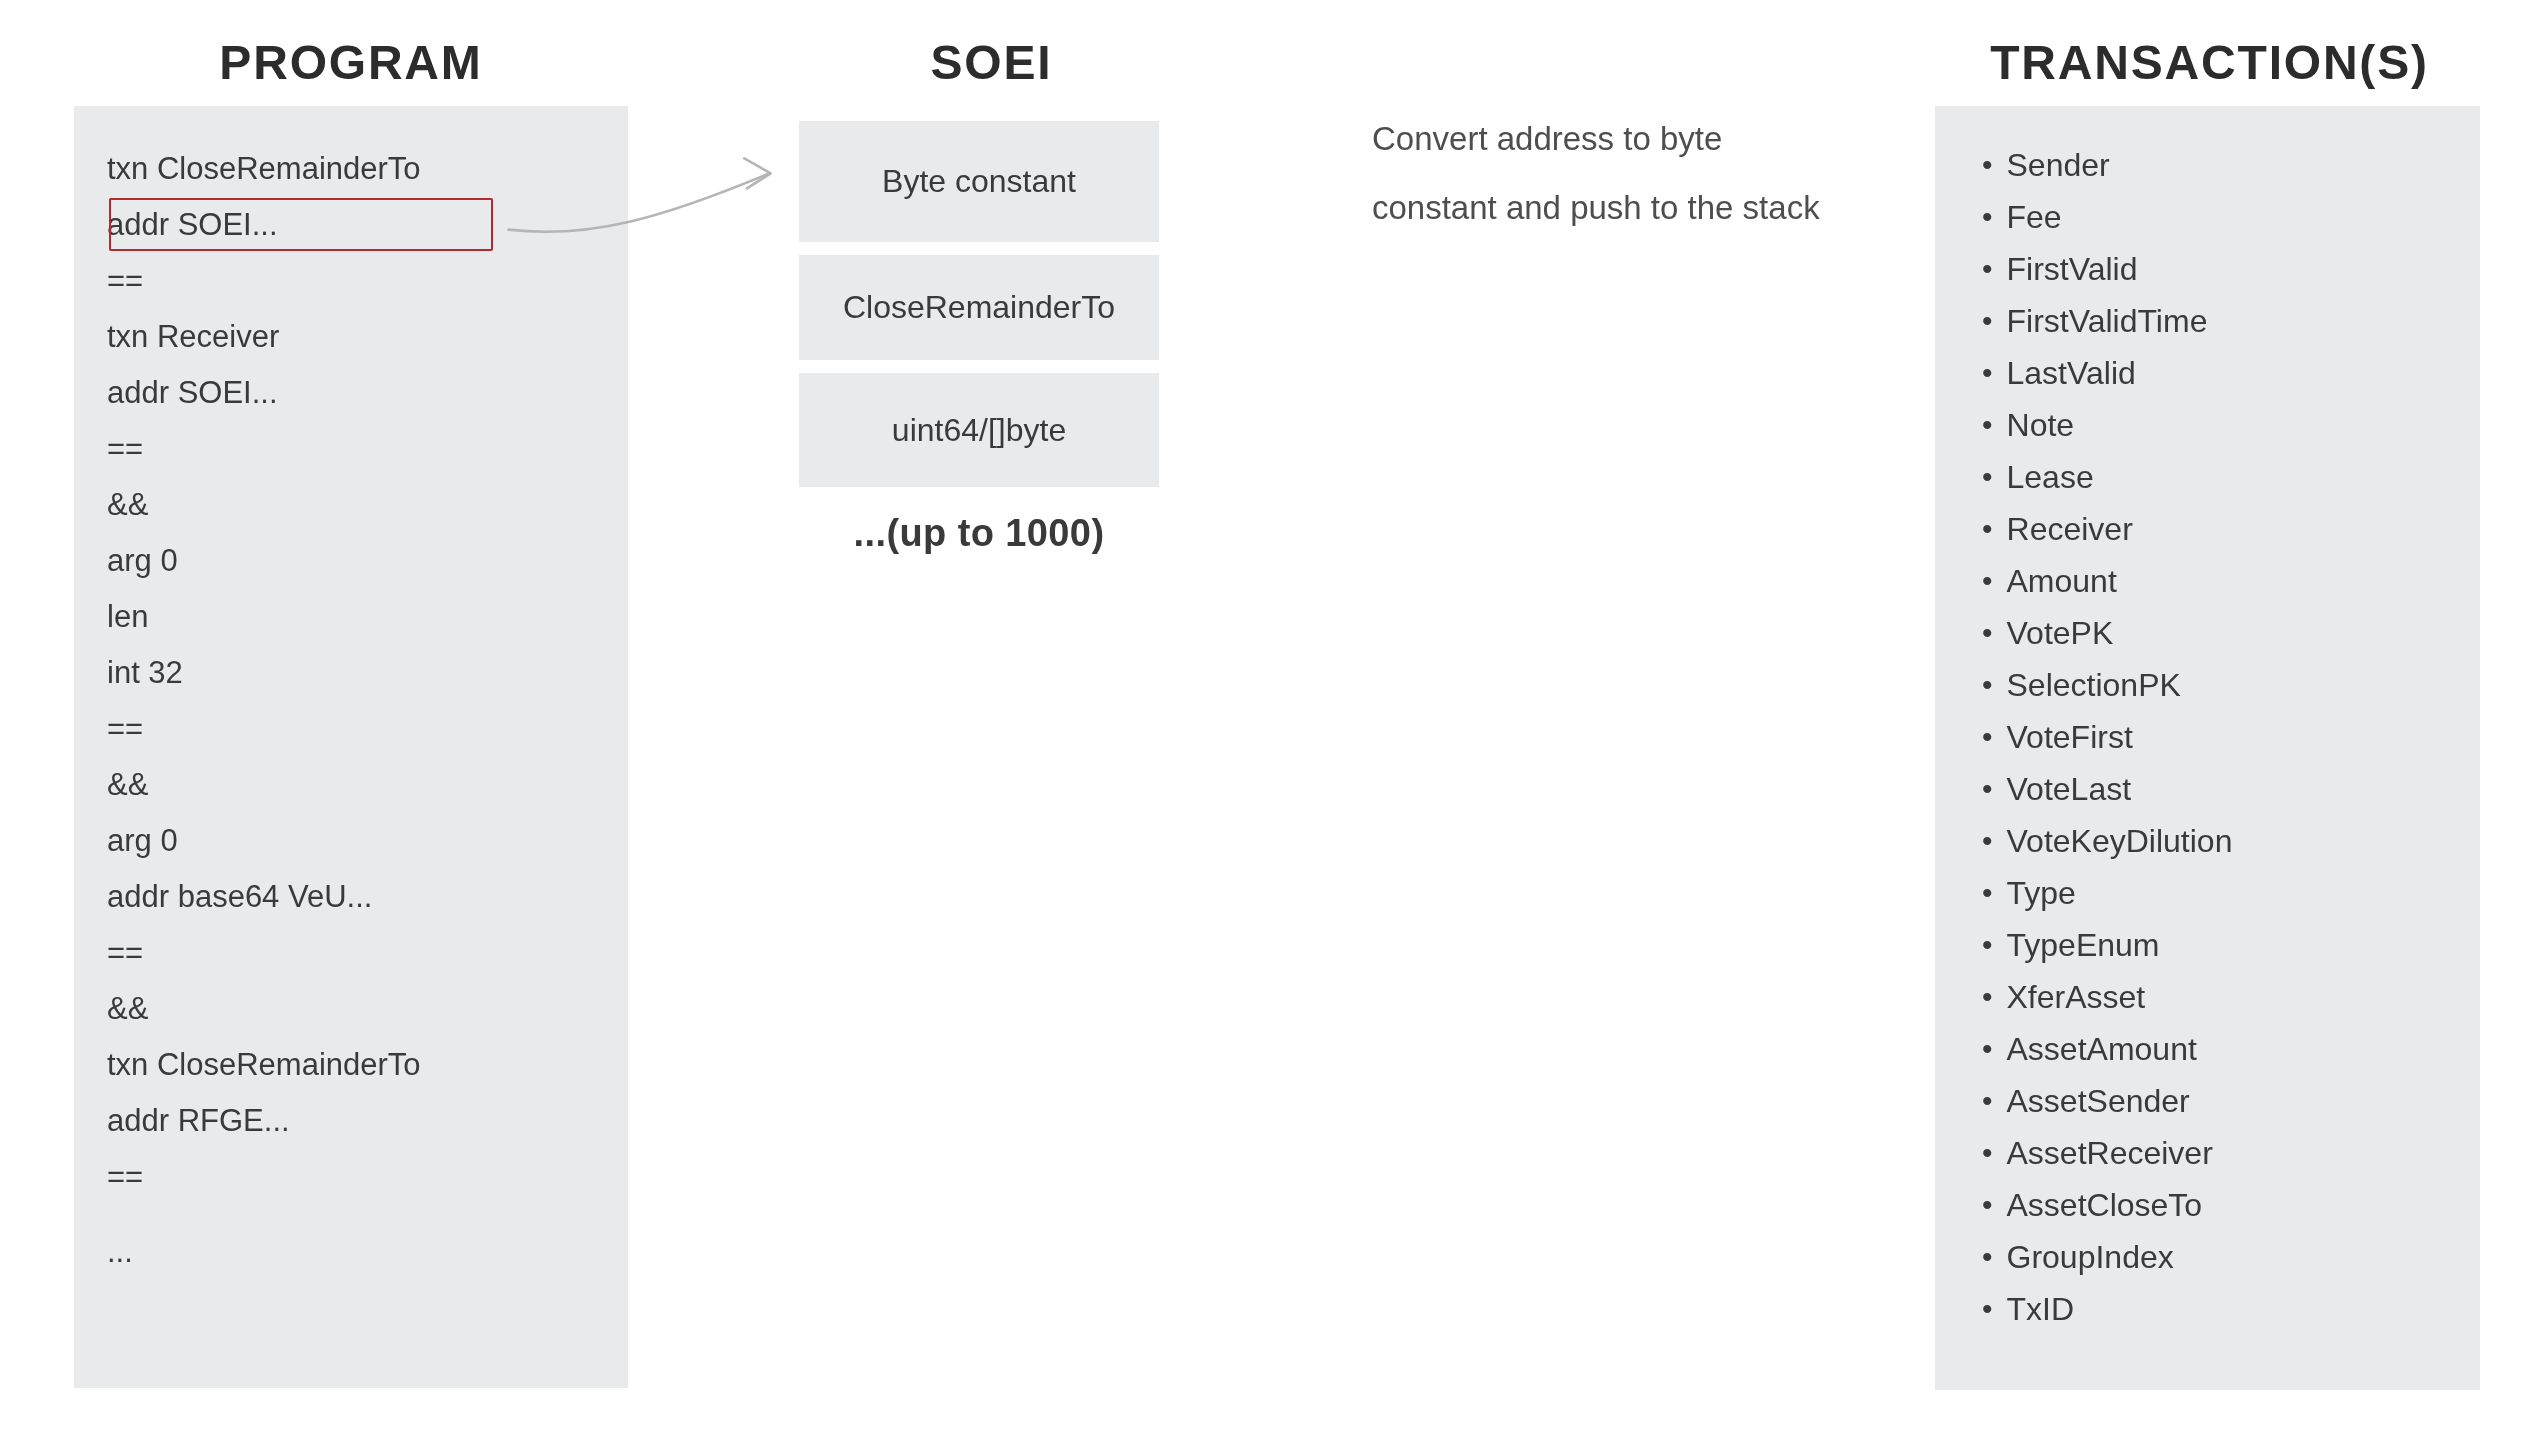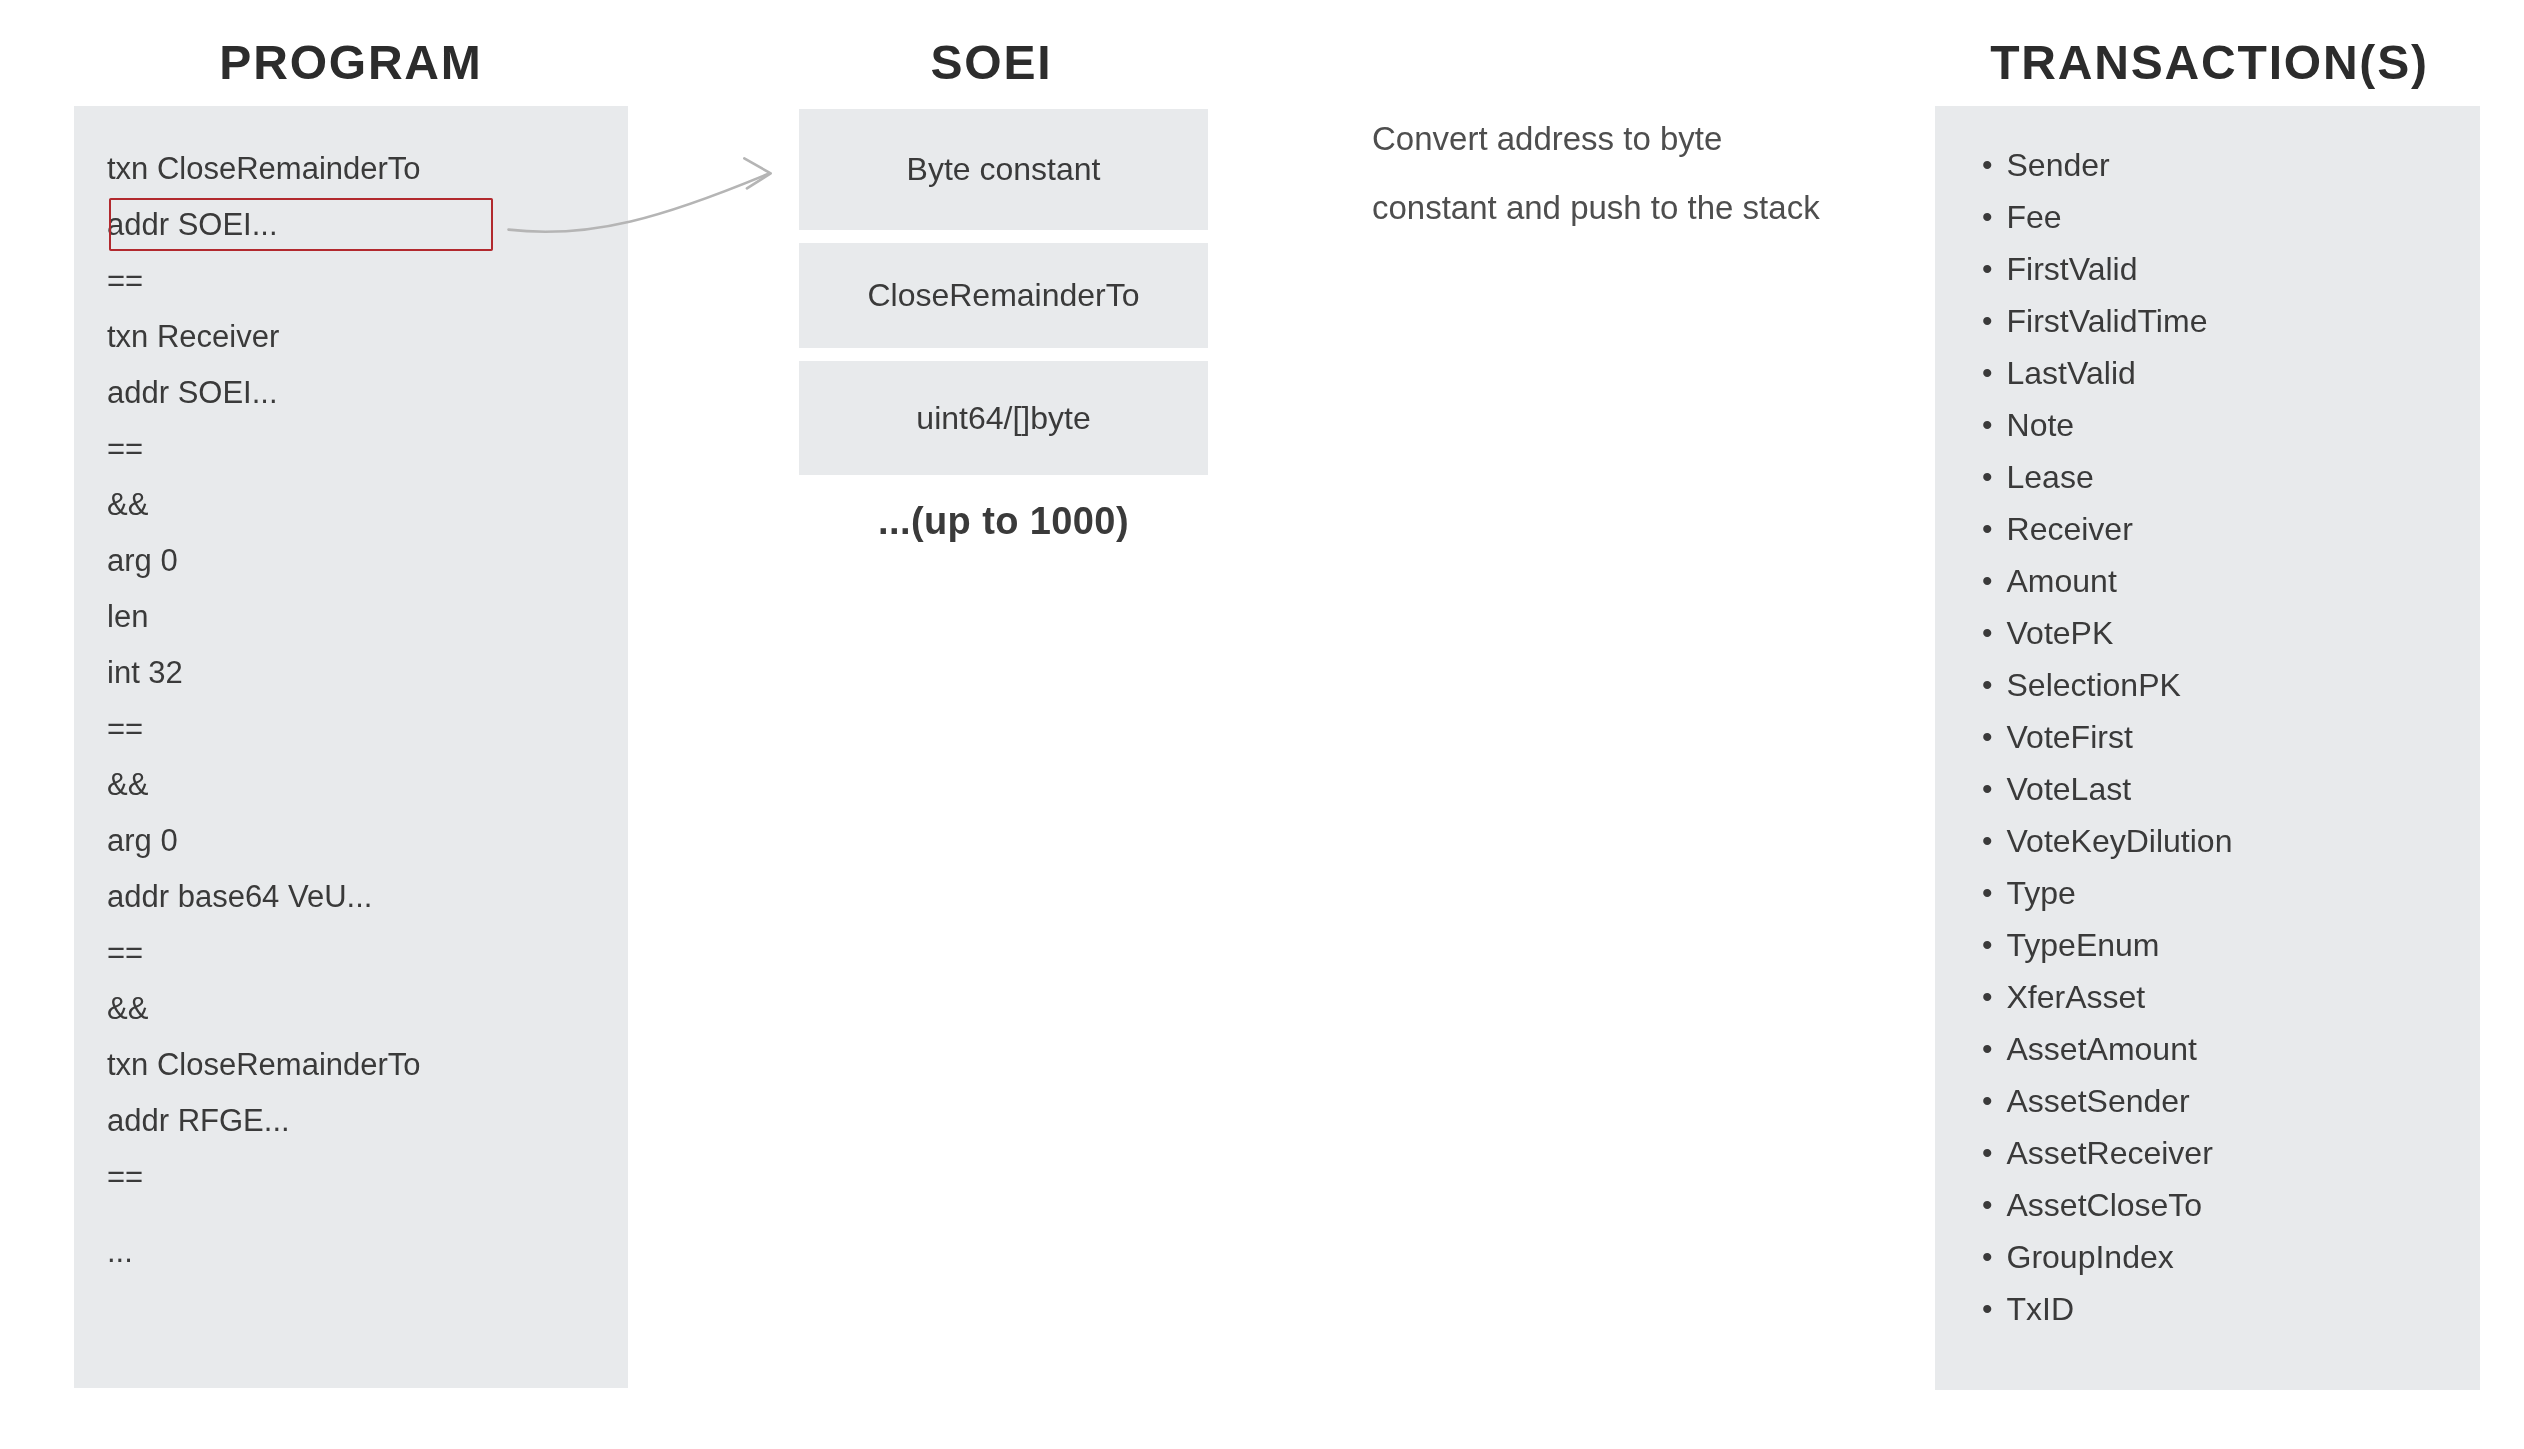--- a/index.html
+++ b/index.html
@@ -24,21 +24,21 @@
     position:relative; height:56px; display:flex; align-items:center;
     padding-left:33px; font-size:31px; color:var(--body_text); white-space:pre;
   }
   .code-line:last-child { margin-top:19.4px; }
   .code-line.highlighted::before {
     content:""; position:absolute; left:35px; top:0.9px; width:380px; height:49px;
     border:2.6px solid var(--highlight_border); border-radius:1.8px; pointer-events:none;
   }
 
   
-  .stack-col { position:absolute; left:799px; top:109px; width:409px; }
+  .stack-col { position:absolute; left:799px; top:121px; width:360px; }
   .stack-box {
     background:var(--panel_bg); display:flex; align-items:center; justify-content:center;
     font-size:32px; color:var(--body_text); margin-bottom:13px;
   }
   .stack-box:nth-of-type(1) { height:121px; }
   .stack-box:nth-of-type(2) { height:105px; }
   .stack-box:nth-of-type(3) { height:114px; }
   .stack-more {
     text-align:center; font-size:38px; font-weight:bold; letter-spacing:0.4px;
     color:var(--body_text); margin-top:25px;

